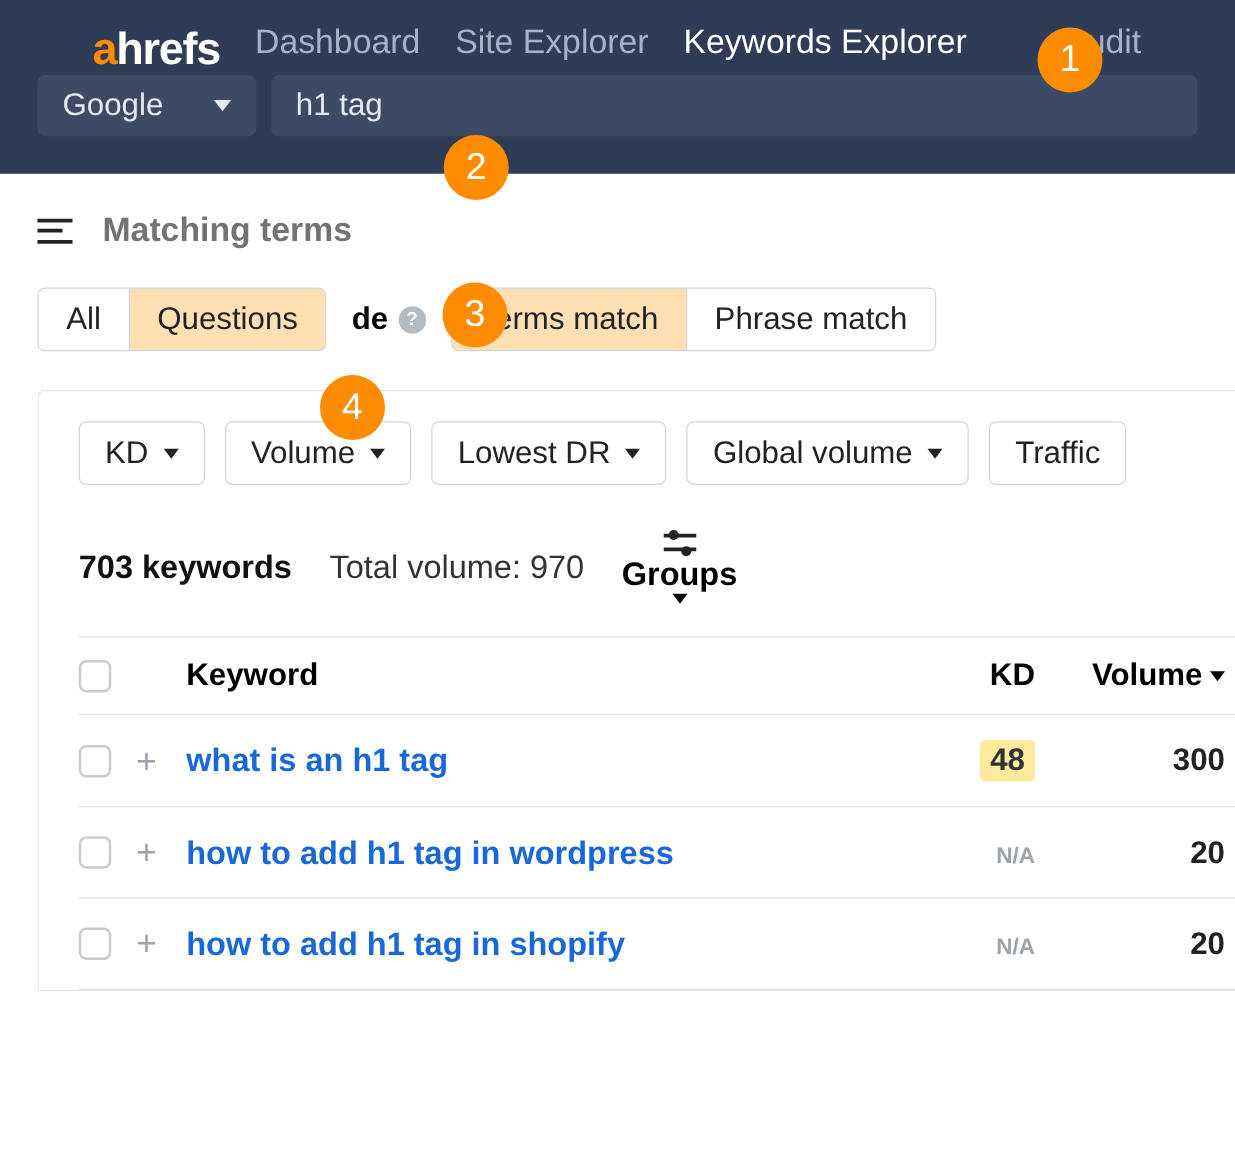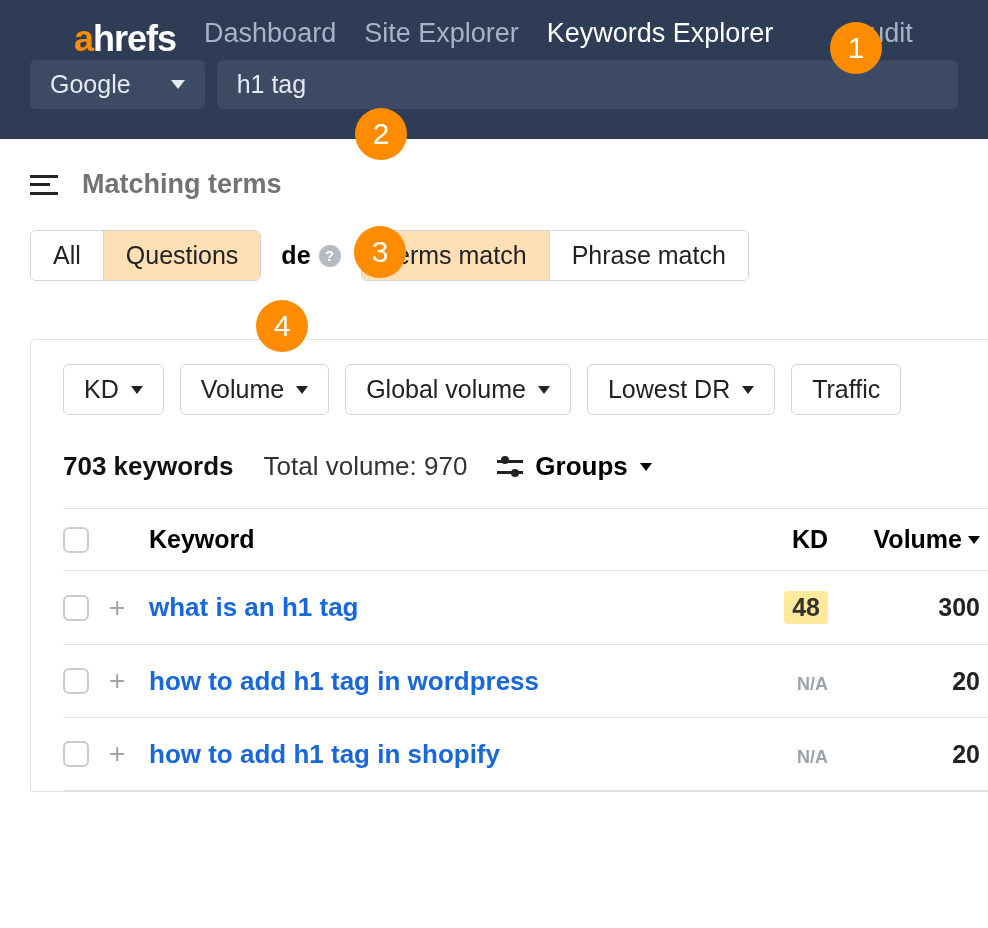--- a/index.html
+++ b/index.html
@@ -19,36 +19,36 @@
   
   .content { padding: 30px 0 0 30px; }
   .page-title-row { display: flex; align-items: center; gap: 24px; margin-bottom: 30px; }
   .hamburger { width: 28px; height: 20px; display: flex; flex-direction: column; justify-content: space-between; cursor: pointer; }
   .hamburger span { height: 3px; background: #222; }
   .hamburger span:nth-child(1){ width: 100%; }
   .hamburger span:nth-child(2){ width: 70%; }
   .hamburger span:nth-child(3){ width: 100%; }
   .page-title { font-size: 27px; font-weight: 700; color: #737373; }
   
-  .tabs-row { display: flex; gap: 20px; margin-bottom: 58px; }
+  .tabs-row { display: flex; gap: 20px; margin-bottom: 31px; }
   .tab-group { display: flex; border: 1px solid #d0d5db; border-radius: 6px; overflow: hidden; }
   .tab { padding: 10px 22px; font-size: 25px; color: #222; cursor: pointer; background: #fff; border-right: 1px solid #d0d5db; }
   .tab:last-child { border-right: none; }
   .tab.active { background: #ffe0b5; }
   .mode-label { display: flex; align-items: center; font-size: 25px; font-weight: 600; gap: 8px; padding: 10px 0; }
   .help-icon { width: 22px; height: 22px; border-radius: 50%; background: #b5bbc3; color: #fff; font-size: 15px; display: inline-flex; align-items: center; justify-content: center; font-weight: 700; }
   
   .results-panel { border: 1px solid #e0e3e8; border-radius: 6px 0 0 0; border-right: none; padding: 24px 0 0 32px; }
   .filter-row { display: flex; gap: 16px; margin-bottom: 36px; }
   .filter-btn { border: 1px solid #d0d5db; border-radius: 6px; padding: 10px 20px; font-size: 25px; color: #222; display: flex; align-items: center; gap: 12px; cursor: pointer; background: #fff; white-space: nowrap; }
   
   .stats-row { display: flex; align-items: center; gap: 30px; margin-bottom: 26px; }
   .stat-bold { font-size: 26px; font-weight: 700; color: #111; }
   .stat-reg { font-size: 26px; color: #333; }
-  .groups-btn { display: flex; align-items: center; gap: 12px; font-size: 26px; font-weight: 700; cursor: pointer; }
+  .groups-btn { display: flex; align-items: center; gap: 0; font-size: 26px; font-weight: 700; cursor: pointer; flex-direction: column; }
   .sliders-icon { width: 26px; height: 20px; position: relative; }
   .sliders-icon::before, .sliders-icon::after { content:""; position:absolute; left:0; right:0; height:3px; background:#222; }
   .sliders-icon::before { top: 3px; }
   .sliders-icon::after { bottom: 3px; }
   .sliders-knob1, .sliders-knob2 { position:absolute; width:8px; height:8px; border-radius:50%; background:#222; }
   .sliders-knob1 { top:-0.5px; left:4px; }
   .sliders-knob2 { bottom:-0.5px; right:4px; }
   
   .table-head { display: flex; align-items: center; padding: 16px 0; border-top: 1px solid #e0e3e8; border-bottom: 1px solid #e0e3e8; }
   .col-check { width: 46px; display:flex; justify-content: flex-start; }
@@ -133,25 +133,25 @@
       <div class="filter-row">
         <div class="filter-btn">
             <span>KD</span>
             <span class="caret caret-sm"></span>
           </div>
         <div class="filter-btn">
             <span>Volume</span>
             <span class="caret caret-sm"></span>
           </div>
         <div class="filter-btn">
+            <span>Lowest DR</span>
+            <span class="caret caret-sm"></span>
+          </div>
+        <div class="filter-btn">
             <span>Global volume</span>
-            <span class="caret caret-sm"></span>
-          </div>
-        <div class="filter-btn">
-            <span>Lowest DR</span>
             <span class="caret caret-sm"></span>
           </div>
         <div class="filter-btn">
             <span>Traffic</span>
           </div>
       </div>
 
       <div class="stats-row">
         <span class="stat-bold">703 keywords</span>
         <span class="stat-reg">Total volume: 970</span>

